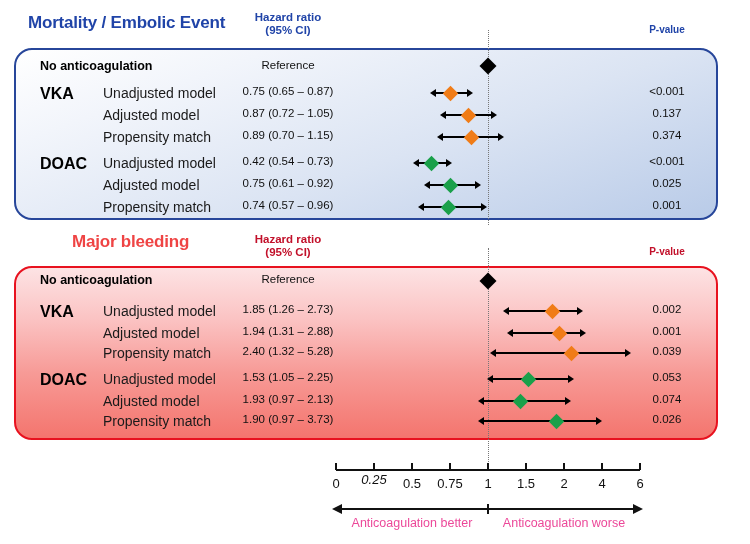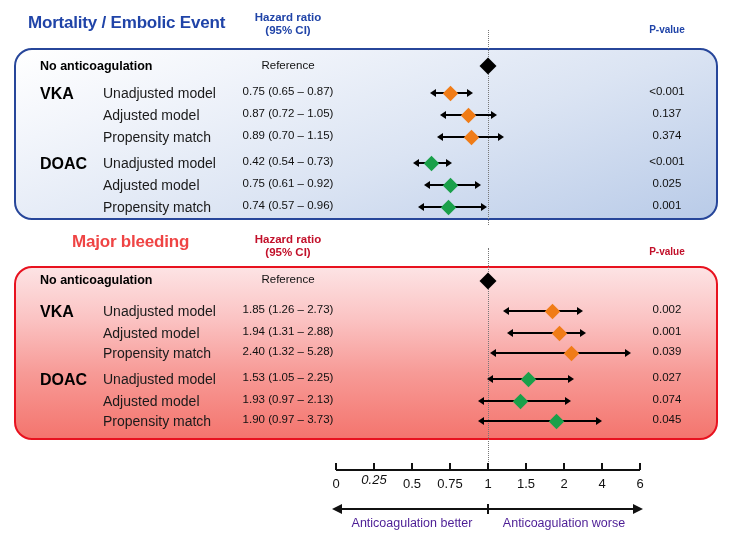--- a/index.html
+++ b/index.html
@@ -176,21 +176,21 @@
   .arrow-left { border-right: 10px solid #111; }
   .arrow-right { border-left: 10px solid #111; }
   .dircap {
     position: absolute;
     width: 2px;
     background: #111;
   }
   .dirlbl {
     position: absolute;
     font-size: 12.5px;
-    color: #4c1d95;
+    color: #ec4899;
     text-align: center;
     white-space: nowrap;
     transform: translateX(-50%);
   }
 </style>
 </head>
 <body>
 
 <div class="stage">
 
@@ -274,33 +274,33 @@
   <div class="row" style="top:345px;">
     <div class="grp-small"></div>
     <div class="model">Propensity match</div>
     <div class="hrval">2.40 (1.32 – 5.28)</div>
     <div class="pval">0.039</div>
   </div>
   <div class="row" style="top:371px;">
     <div class="grp-small">DOAC</div>
     <div class="model">Unadjusted model</div>
     <div class="hrval">1.53 (1.05 – 2.25)</div>
-    <div class="pval">0.027</div>
+    <div class="pval">0.053</div>
   </div>
   <div class="row" style="top:393px;">
     <div class="grp-small"></div>
     <div class="model">Adjusted model</div>
     <div class="hrval">1.93 (0.97 – 2.13)</div>
     <div class="pval">0.074</div>
   </div>
   <div class="row" style="top:413px;">
     <div class="grp-small"></div>
     <div class="model">Propensity match</div>
     <div class="hrval">1.90 (0.97 – 3.73)</div>
-    <div class="pval">0.045</div>
+    <div class="pval">0.026</div>
   </div>
 
   <div class="plotlayer" id="plotlayer">
       <div class="refline" style="left:488px; top:30px; height:195px;"></div>
       <div class="refline" style="left:488px; top:248px; height:222px;"></div>
       <div class="dia" style="left:482px; top:60px; width:12px; height:12px; background:#000000;"></div>
       <div class="ci" style="left:434.8px; top:91.8px; width:33.44px;"></div>
       <div class="cap cap-l" style="left:429.8px; top:89px;"></div>
       <div class="cap cap-r" style="left:467.24px; top:89px;"></div>
       <div class="dia" style="left:444.5px; top:87.5px; width:11px; height:11px; background:#f07c17;"></div>

